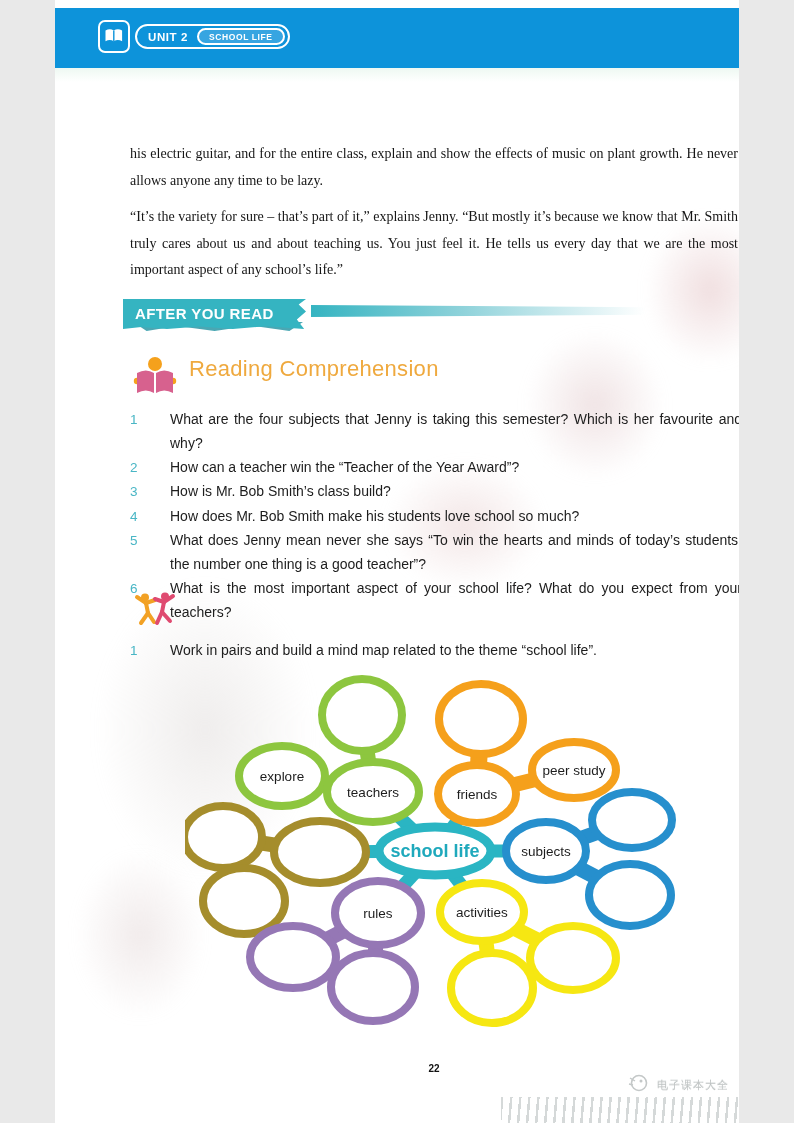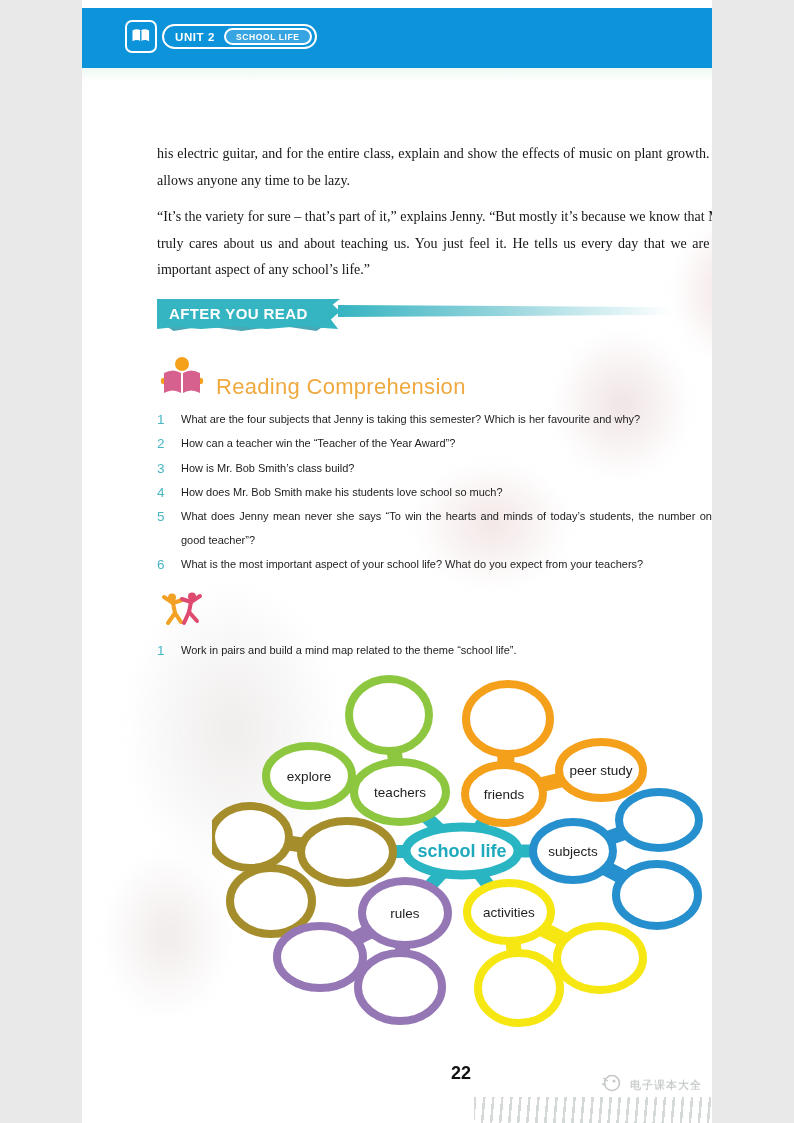--- a/index.html
+++ b/index.html
@@ -1,17 +1,17 @@
 <!DOCTYPE html>
 <html><head>
 <meta charset="utf-8">
 <style>
   html,body{margin:0;padding:0;background:#e9e9e9;}
   .page{
-    position:relative;width:630px;height:1123px;margin:0 auto;background:#ffffff;
+    position:relative;width:684px;height:1123px;margin:0 auto;background:#ffffff;
     font-family:"Liberation Sans",sans-serif;overflow:hidden;
   }
   
   .topbar{position:absolute;left:0;top:8px;width:100%;height:60px;background:#0d93da;}
   .topbar-fade{position:absolute;left:0;top:68px;width:100%;height:14px;
     background:linear-gradient(to bottom,#eef8f2,#ffffff);}
   .book-icon-box{position:absolute;left:43px;top:20px;width:28px;height:29px;
     border:2.5px solid #fff;border-radius:7px;}
   .unit-pill{position:absolute;left:80px;top:24px;height:21px;border:2px solid #fff;
     border-radius:13px;display:flex;align-items:center;padding:0 3px 0 11px;gap:9px;}
@@ -24,46 +24,46 @@
   .s2{left:470px;top:330px;width:140px;height:150px;background:radial-gradient(ellipse,rgba(225,200,202,.5),rgba(225,200,202,0) 70%);}
   .s3{left:330px;top:460px;width:160px;height:130px;background:radial-gradient(ellipse,rgba(228,200,200,.45),rgba(228,200,200,0) 70%);}
   .s4{left:40px;top:580px;width:220px;height:300px;background:radial-gradient(ellipse,rgba(215,210,208,.4),rgba(215,210,208,0) 70%);}
   .s5{left:20px;top:850px;width:130px;height:170px;background:radial-gradient(ellipse,rgba(220,205,205,.4),rgba(220,205,205,0) 70%);}
   
   .para{position:absolute;left:75px;width:608px;font-family:"Liberation Serif",serif;
     font-size:14px;line-height:26.5px;color:#161616;text-align:justify;}
   .para1{top:127px;}
   .para2{top:190px;}
   
-  .ayr{position:absolute;left:75px;top:299px;width:183px;height:30px;background:#35b4c1;
+  .ayr{position:absolute;left:68px;top:299px;width:183px;height:30px;background:#35b4c1;
     color:#fff;font-weight:bold;font-size:15px;letter-spacing:.4px;line-height:29px;
     padding-left:12px;box-sizing:border-box;
     clip-path:polygon(0 0,100% 0,96% 18%,100% 42%,95% 68%,99% 100%,78% 91%,60% 100%,42% 92%,24% 100%,10% 93%,0 100%);}
   .ayr-shadow{position:absolute;left:78px;top:322px;width:170px;height:9px;background:#2a98a6;
     clip-path:polygon(0 0,100% 0,92% 100%,70% 40%,48% 100%,26% 45%,8% 100%);opacity:.85;}
   .ayr-tail{position:absolute;left:256px;top:305px;width:334px;height:12px;
     background:linear-gradient(to right,#35b4c1,#8ed2da 45%,rgba(255,255,255,0));
     clip-path:polygon(0 0,100% 18%,100% 82%,0 100%);}
   
-  .sec-head{position:absolute;left:78px;display:flex;align-items:flex-end;gap:12px;}
+  .sec-head{position:absolute;left:78px;display:flex;align-items:flex-start;gap:12px;}
   .rc-head{top:356px;}
   .pr-head{top:592px;}
   .sec-title{color:#efa93e;font-size:22px;letter-spacing:.3px;}
   
   .q-list{position:absolute;left:75px;width:612px;}
   .rc-list{top:408px;}
   .pr-list{top:639px;}
   .q-row{display:flex;margin-bottom:.5px;}
   .q-num{width:24px;flex-shrink:0;color:#49b6c5;font-size:13.5px;line-height:23.8px;}
-  .q-text{flex:1;color:#1d1d1d;font-size:11px;line-height:23.8px;text-align:justify;}
+  .q-text{flex:1;color:#1d1d1d;font-size:14px;line-height:23.8px;text-align:justify;margin-left:16px;}
   
   .mindmap{position:absolute;left:130px;top:668px;width:540px;height:392px;}
   
   .page-num{position:absolute;left:75px;top:1063px;width:608px;text-align:center;
-    font-size:18px;font-weight:bold;color:#111;}
+    font-size:10px;font-weight:bold;color:#111;}
   .site-mark{position:absolute;right:10px;top:1072px;display:flex;align-items:center;gap:7px;}
   .site-mark-text{font-size:11px;color:#bfc3c3;letter-spacing:1px;
     text-shadow:0 1px 0 #fff,0 -1px 0 #e3e6e6;}
   .corner-stripes{position:absolute;right:0;top:1097px;width:238px;height:26px;opacity:.75;
     background:repeating-linear-gradient(95deg,#c7cccc 0 2.5px,rgba(255,255,255,0) 2.5px 9px);}
 </style>
 </head>
 <body>
 
 <div class="page">

